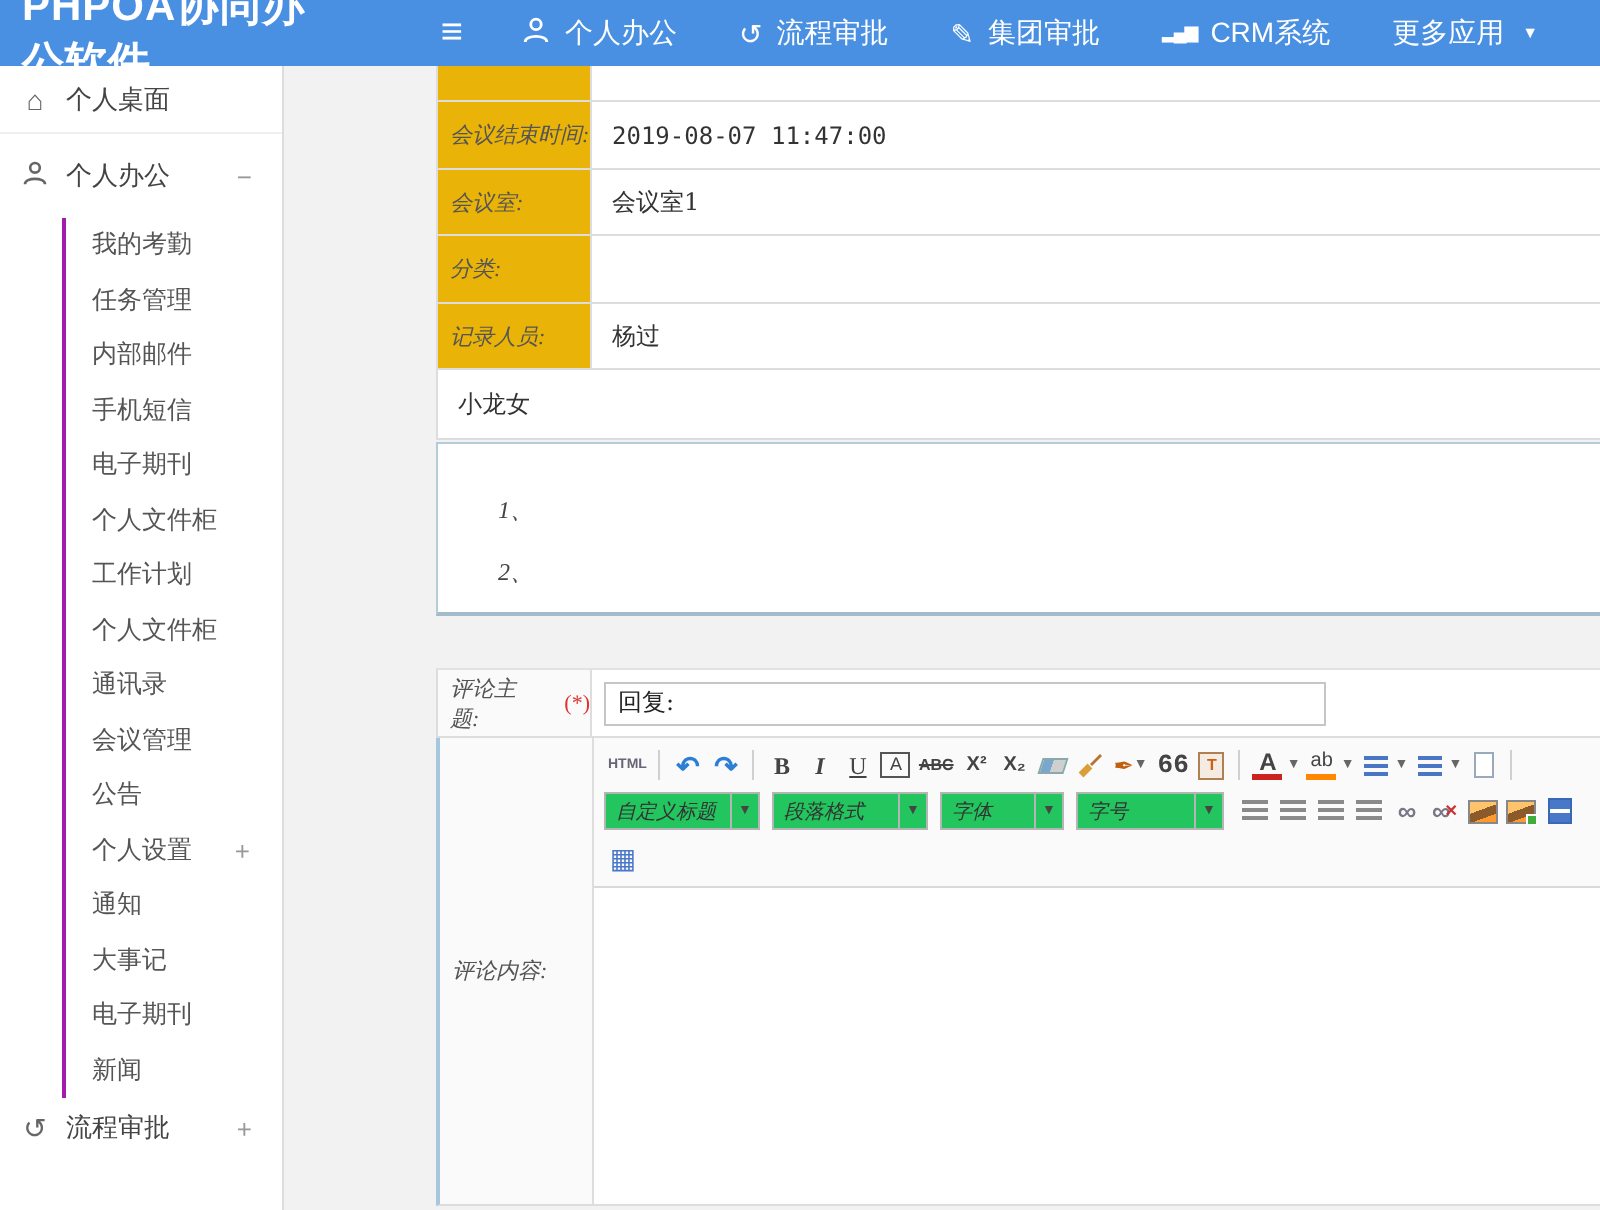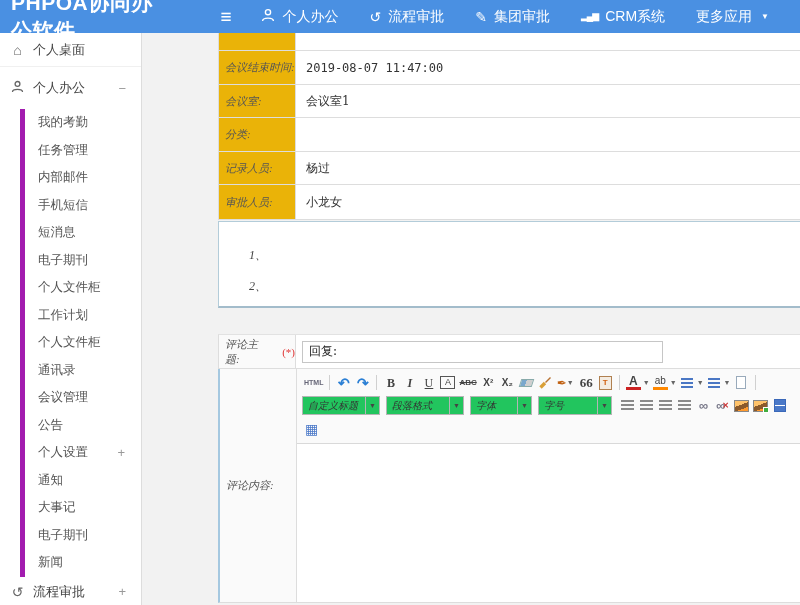--- a/index.html
+++ b/index.html
@@ -20,21 +20,21 @@
   
   .sidebar { position:absolute; top:33px; left:0; width:142px; bottom:0; background:#fff;
              border-right:1px solid #ddd; }
   .side-parent { height:34px; display:flex; align-items:center; padding-left:10px; gap:8px;
                  font-size:13px; color:#444; cursor:pointer; position:relative; }
   .side-parent.first { border-bottom:1px solid #f0f0f0; }
   .side-parent.office { height:42px; }
   .side-parent.workflow { height:30px; }
   .side-picon { color:#666; font-size:14px; width:15px; text-align:center; }
   .side-toggle { position:absolute; right:15px; color:#999; font-size:13px; }
-  .side-sublist { margin-left:20px; border-left:5px solid #a21caf; }
+  .side-sublist { margin-left:31px; border-left:2px solid #a21caf; }
   .side-sub { height:27.5px; display:flex; align-items:center; padding-left:13px;
               font-size:12.5px; color:#555; cursor:pointer; position:relative; }
   .side-sub .side-toggle { right:16px; }
 
   
   .main { position:absolute; top:33px; left:143px; right:0; bottom:0; background:#f2f2f2; overflow:hidden; }
   .content { position:absolute; left:75px; top:0; width:650px; }
 
   .dtable { background:#fff; border-left:1px solid #ddd; }
   .trow { display:flex; border-bottom:1px solid #ddd; background:#fff; }
@@ -75,21 +75,21 @@
   .tsep { width:1px; height:15px; background:#d0d0d0; margin:0 4px; }
   .htmlbtn { font-size:7px; font-weight:bold; color:#667; letter-spacing:0; }
   .undo,.redo { color:#2b7fd4; font-size:14px; font-weight:bold; }
   .bld { font-family:"Liberation Serif", serif; font-weight:bold; }
   .itl { font-family:"Liberation Serif", serif; font-style:italic; font-weight:bold; }
   .und { font-family:"Liberation Serif", serif; text-decoration:underline; }
   .boxa { border:1px solid #555; font-size:9px; width:14px; height:13px; }
   .strk { font-size:8px; font-weight:bold; text-decoration:line-through; }
   .supsub { font-size:10px; font-weight:bold; }
   .eraser { width:13px; height:8px; transform:skewX(-18deg); background:linear-gradient(90deg,#7aa7cc 0 45%,#cfcfcf 45%); border:1px solid #8aa; }
-  .quote { font-family:Liberation Serif, serif; font-weight:bold; font-size:13px; }
+  .quote { font-family:Liberation Mono, monospace; font-weight:bold; font-size:13px; }
   .pastet { width:13px; height:14px; border:1px solid #b08050; background:#f4ece2; font-size:8px;
             color:#d06010; font-weight:bold; display:inline-flex; align-items:center; justify-content:center; }
   .fontcolor { font-weight:bold; border-bottom:3px solid #cc2222; height:14px; }
   .bgcolor { font-size:10px; border-bottom:3px solid #ff8800; height:14px; }
   .mini { font-size:7px; color:#666; margin:0 1px 0 0; }
   .bars-blue { width:12px; height:10px; background:repeating-linear-gradient(#4a77c4 0 2px, transparent 2px 4px); }
   .docicon { width:10px; height:13px; border:1px solid #9ab; background:#fff; }
   .tsel { height:19px; background:#22c55e; border:1px solid #b5b5b5; display:flex; align-items:center; margin-right:6px; cursor:pointer; }
   .tsel .lbl { padding:0 5px; font-size:10px; color:#333; font-family:"Liberation Serif", serif; font-style:italic; white-space:nowrap; }
   .tsel .dd { width:14px; align-self:stretch; border-left:1px solid #b5b5b5; display:flex; align-items:center; justify-content:center; font-size:7px; color:#444; }
@@ -160,23 +160,20 @@
     <div class="side-sub">
         <span>任务管理</span>
       </div>
     <div class="side-sub">
         <span>内部邮件</span>
       </div>
     <div class="side-sub">
         <span>手机短信</span>
       </div>
     <div class="side-sub">
-        <span>短消息</span>
-      </div>
-    <div class="side-sub">
         <span>电子期刊</span>
       </div>
     <div class="side-sub">
         <span>个人文件柜</span>
       </div>
     <div class="side-sub">
         <span>工作计划</span>
       </div>
     <div class="side-sub">
         <span>个人文件柜</span>
@@ -232,21 +229,20 @@
       </div>
       <div class="trow h34">
         <div class="tlabel">分类:</div>
         <div class="tvalue"></div>
       </div>
       <div class="trow h33">
         <div class="tlabel">记录人员:</div>
         <div class="tvalue">杨过</div>
       </div>
       <div class="trow h35">
-        <div class="tlabel">审批人员:</div>
         <div class="tvalue">小龙女</div>
       </div>
     </div>
 
     <div class="contentbox">
       <div>1、</div>
       <div>2、</div>
     </div>
 
     <div class="ctable">

